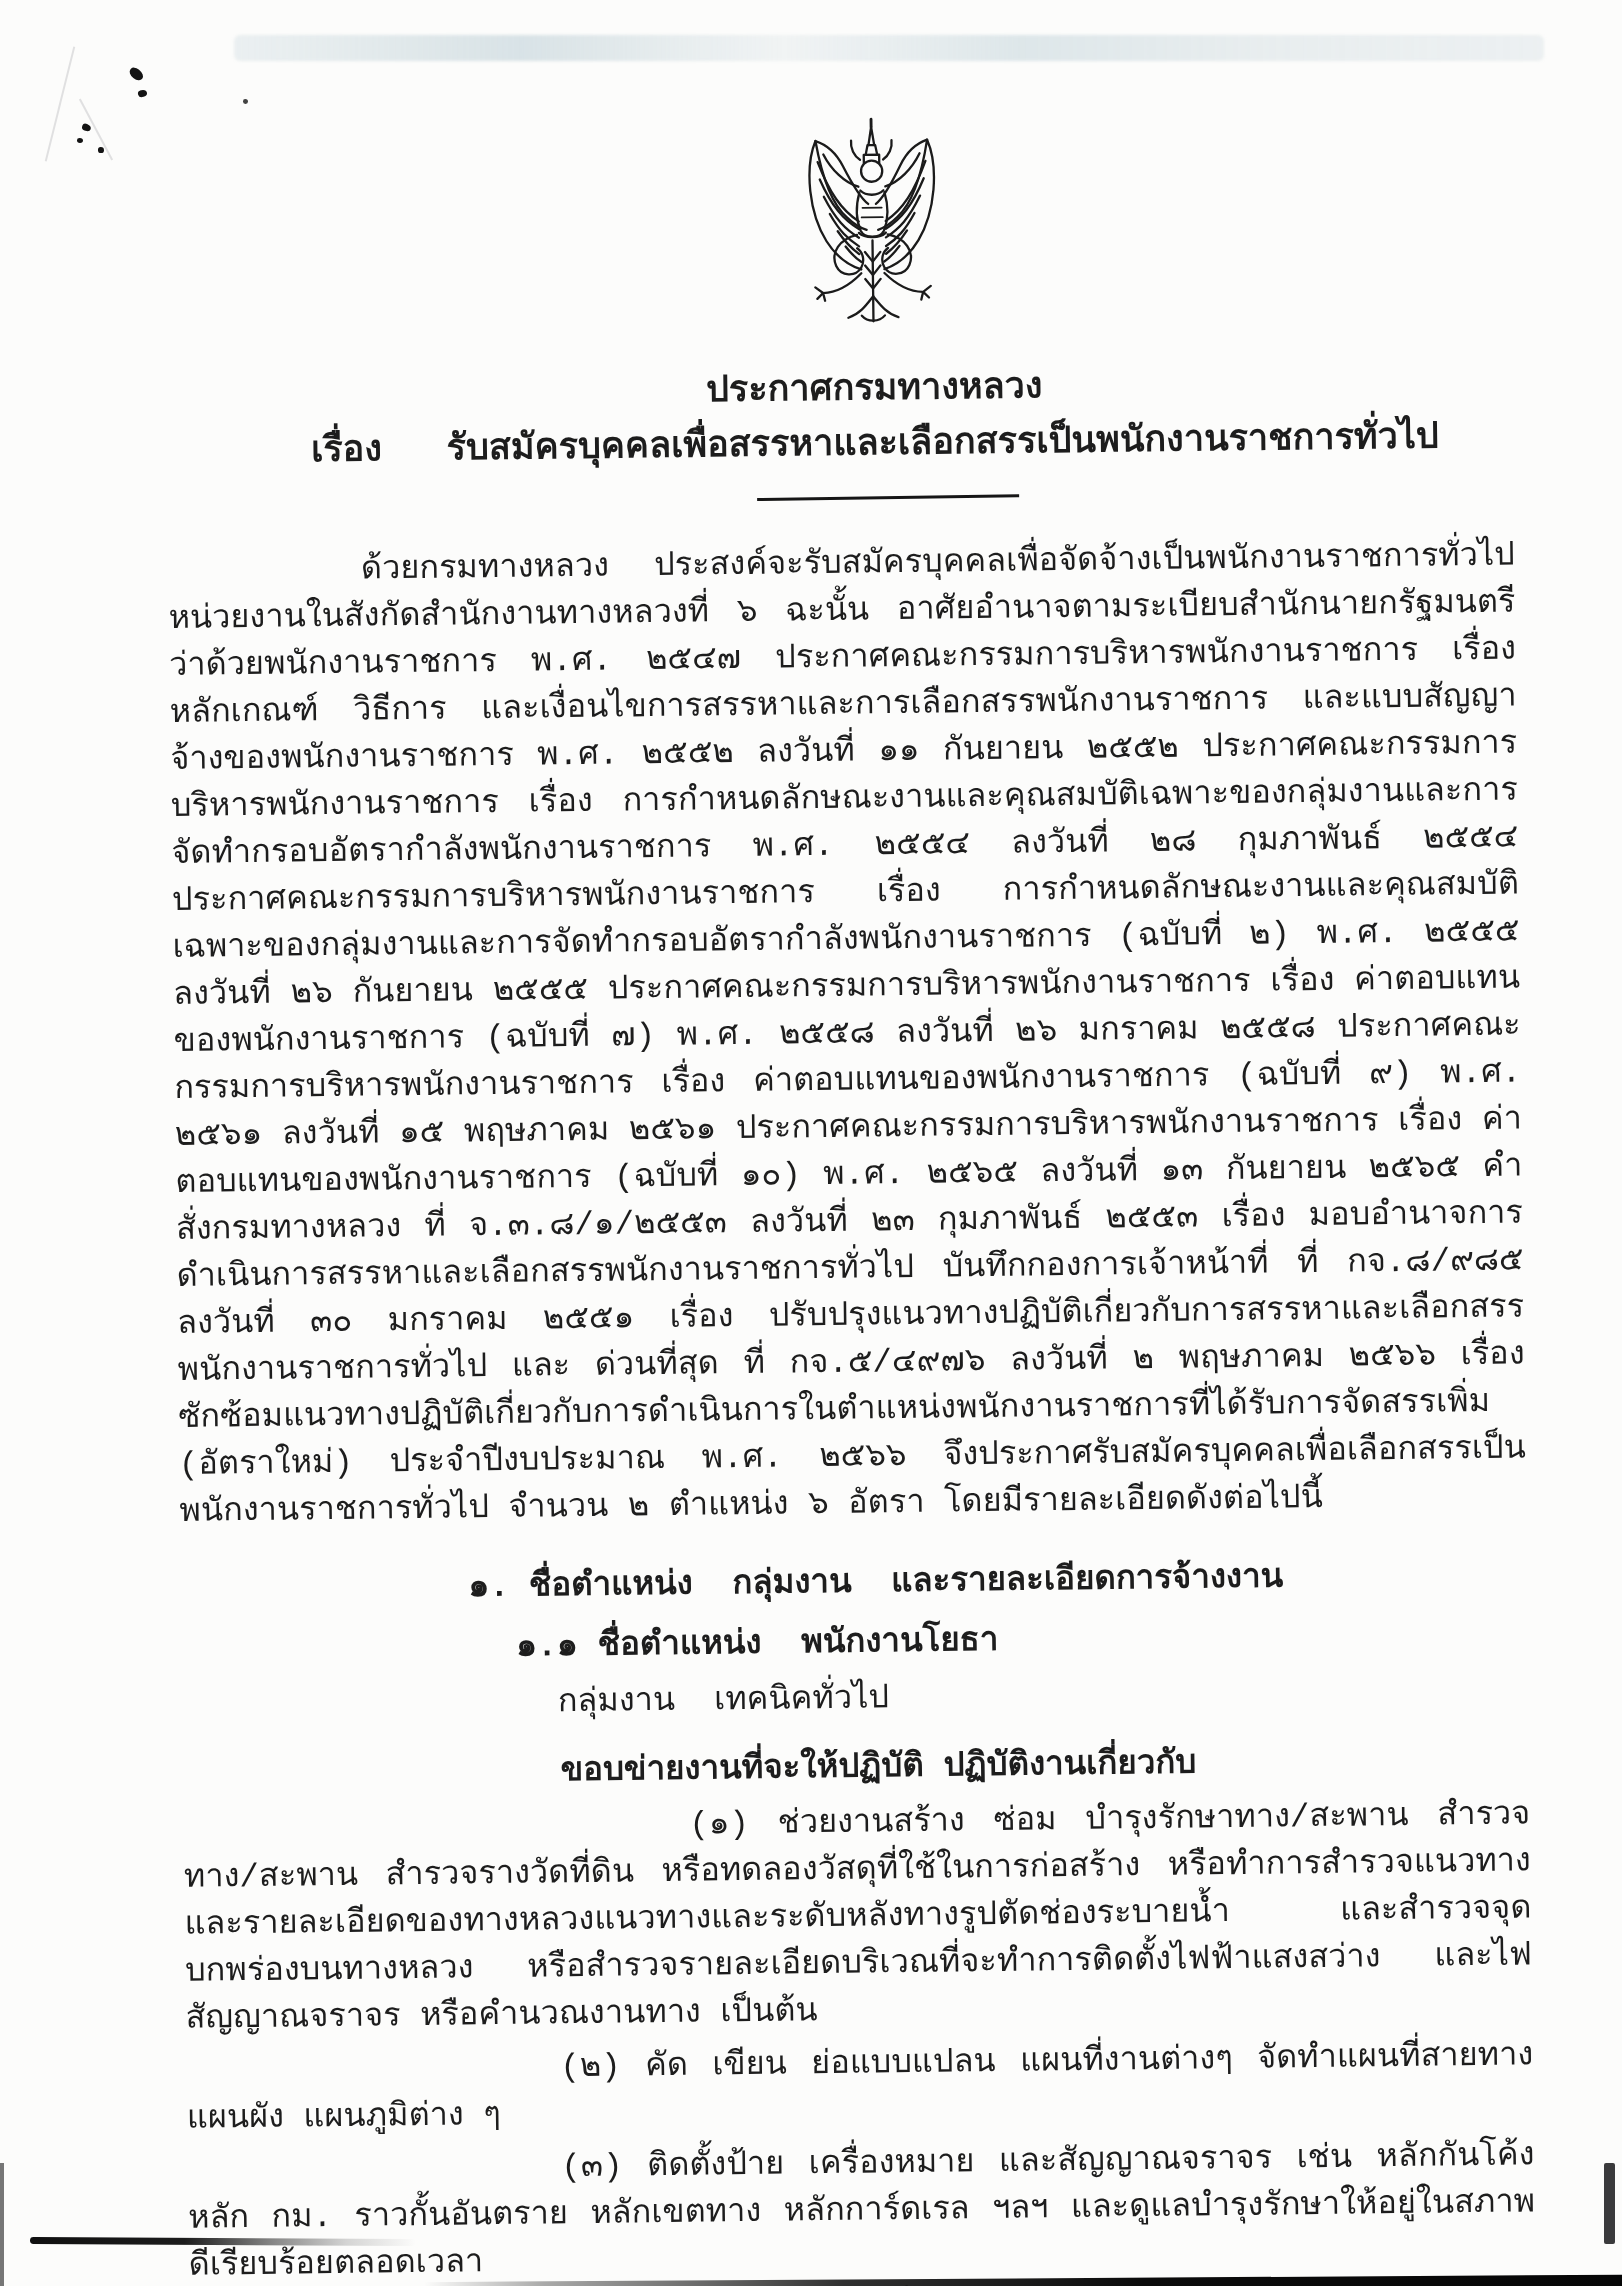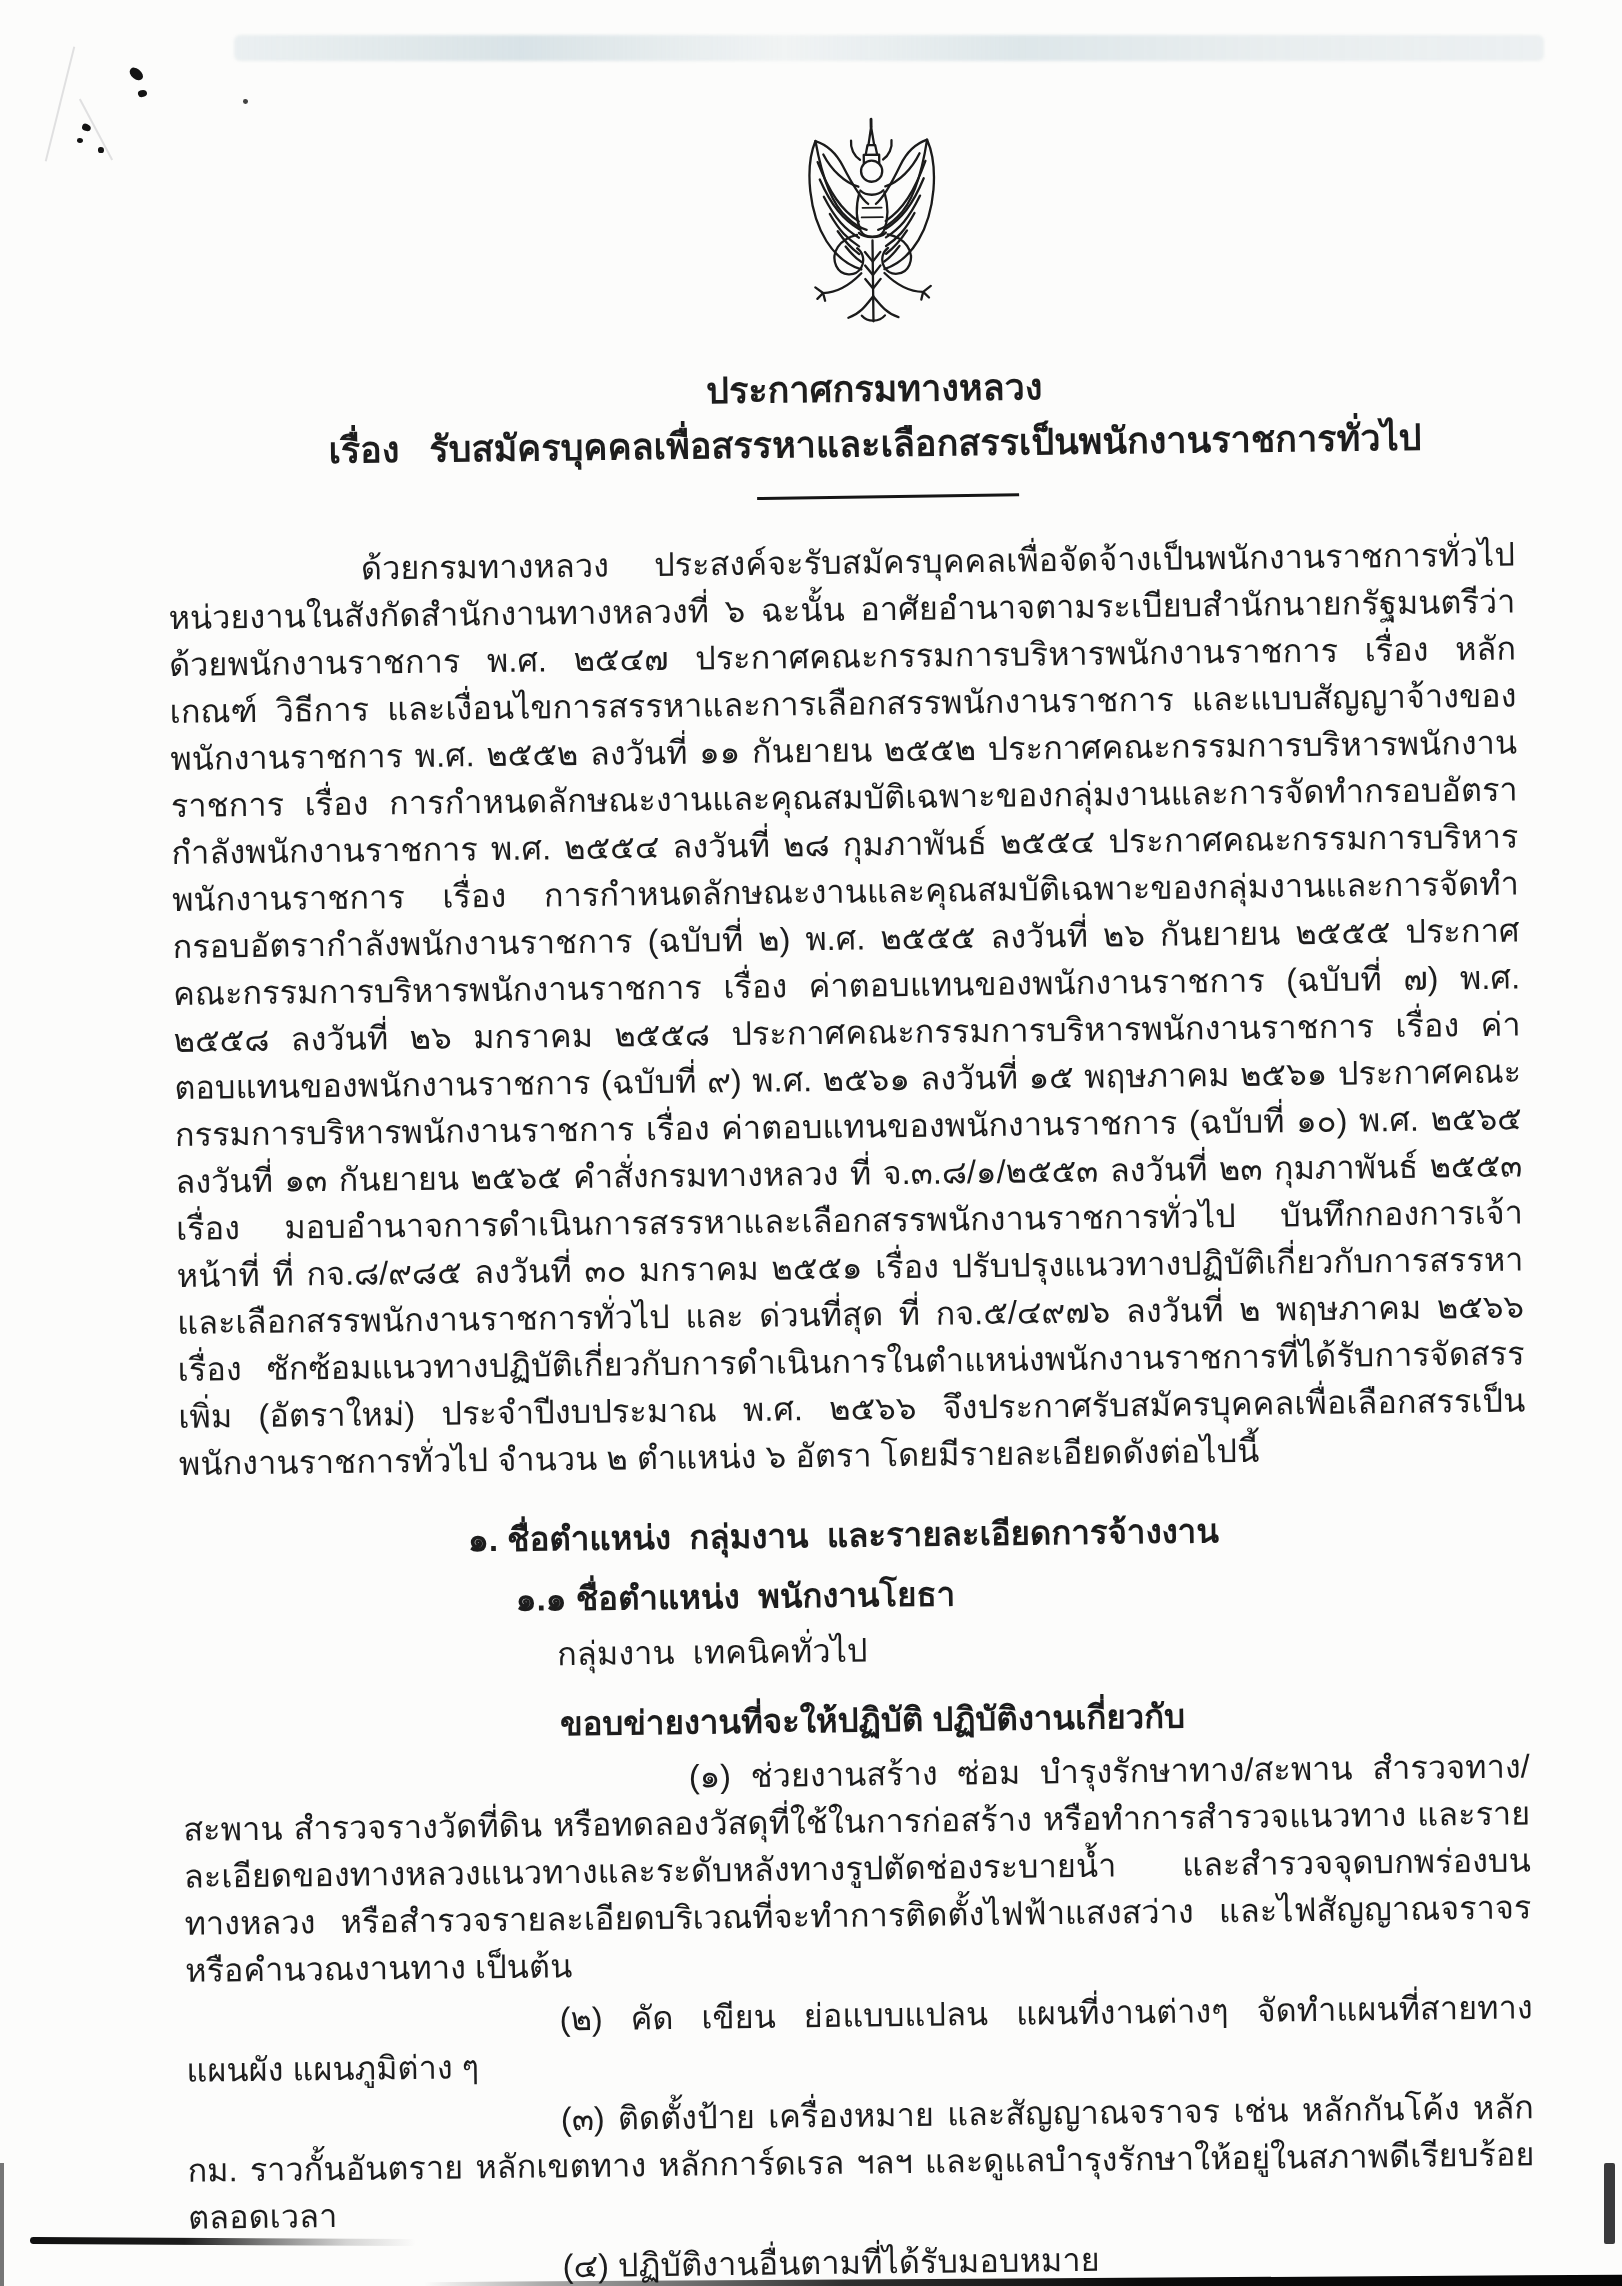--- a/index.html
+++ b/index.html
@@ -6,21 +6,21 @@
     margin: 0;
     padding: 0;
     background: #e8e8e6;
   }
   .page {
     position: relative;
     width: 1622px;
     height: 2286px;
     background: #fcfcfb;
     overflow: hidden;
-    font-family: Liberation Sans, sans-serif;
+    font-family: Liberation Mono, monospace;
     color: #1d1d1d;
   }
   .content {
     position: absolute;
     left: 161px;
     top: 0;
     width: 1347px;
     transform: rotate(-0.7deg);
     transform-origin: 0 0;
   }

